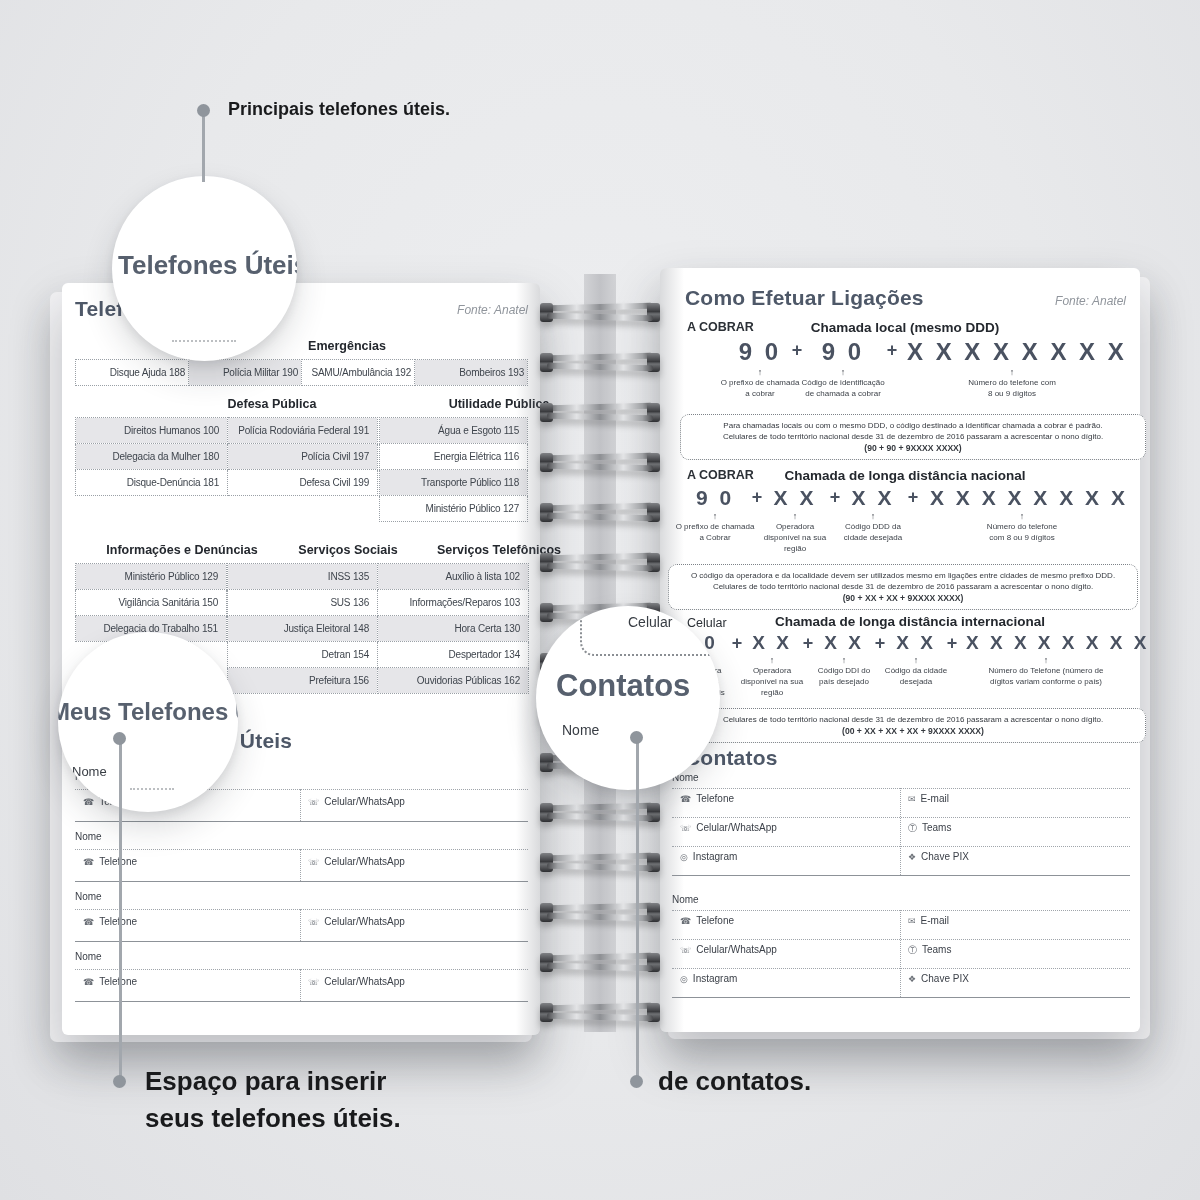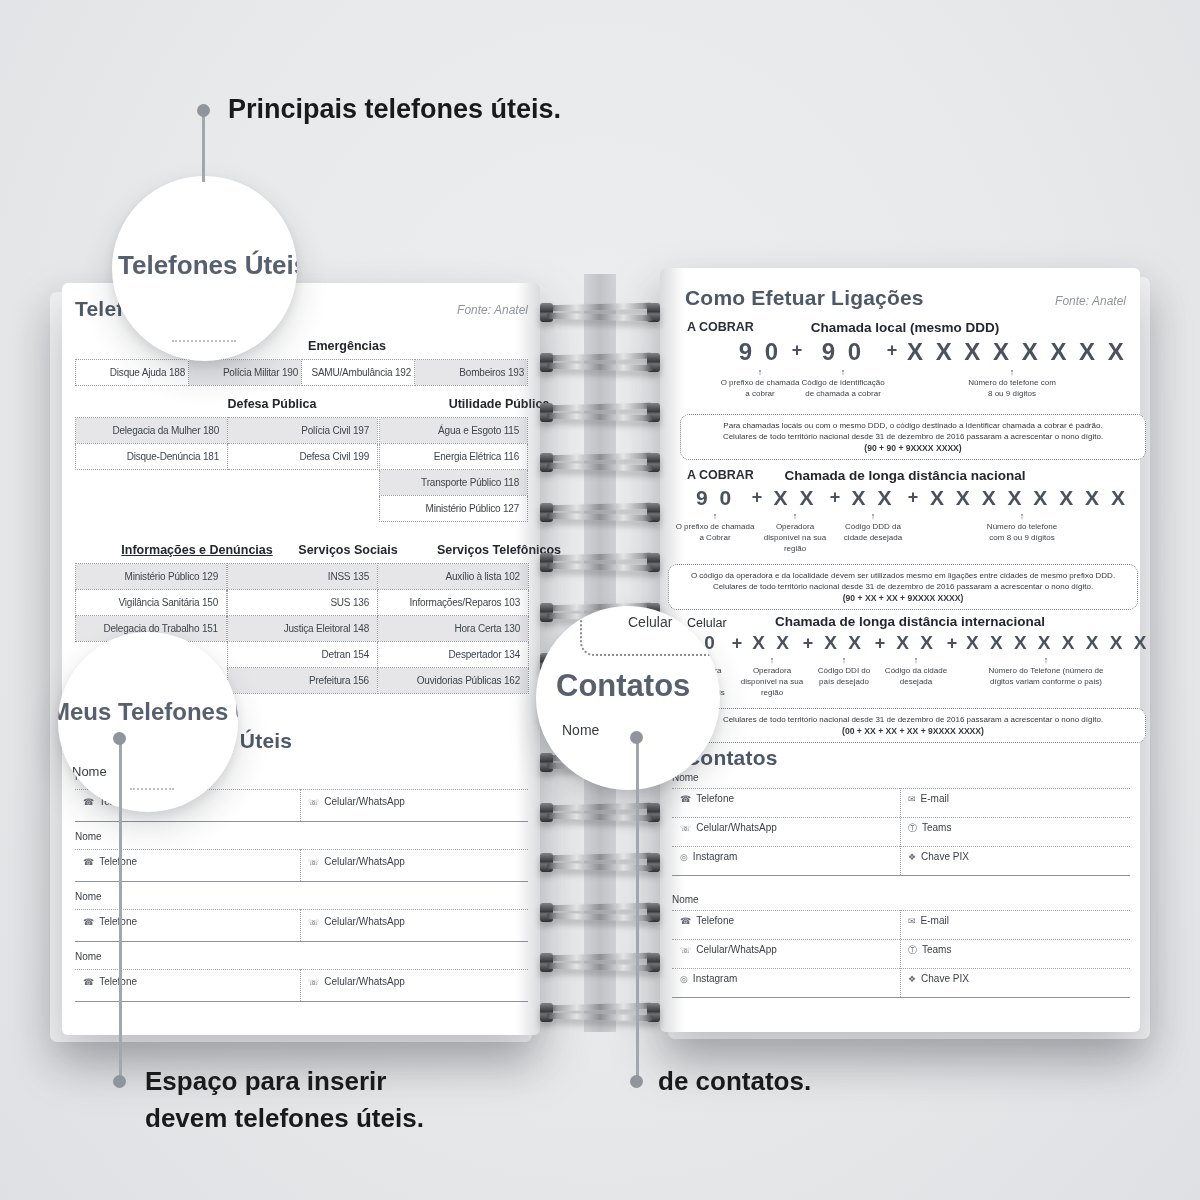--- a/index.html
+++ b/index.html
@@ -102,20 +102,24 @@
     </table>
 
   <div class="ghead" style="left:164px;top:114px;">Defesa Pública</div>
   <div class="ghead" style="left:391px;top:114px;">Utilidade Pública</div>
   <table class="tbl" style="left:13px;top:134px;width:302px;">
     <colgroup>
         <col style="width:152px">
         <col style="width:150px">
       </colgroup>
     <tbody>
+        <tr>
+          <td class="gray">Direitos Humanos 100</td>
+          <td class="gray">Polícia Rodoviária Federal 191</td>
+        </tr>
     <tr>
           <td class="gray">Delegacia da Mulher 180</td>
           <td class="gray">Polícia Civil 197</td>
         </tr>
     <tr>
           <td>Disque-Denúncia 181</td>
           <td>Defesa Civil 199</td>
         </tr>
   </tbody>
     </table>
@@ -129,21 +133,21 @@
         </tr>
     <tr>
           <td class="gray">Transporte Público 118</td>
         </tr>
     <tr>
           <td>Ministério Público 127</td>
         </tr>
   </tbody>
     </table>
 
-  <div class="ghead" style="left:89px;top:260px;text-decoration:underline;">Informações e Denúncias</div>
+  <div class="ghead" style="left:74px;top:260px;">Informações e Denúncias</div>
   <div class="ghead" style="left:240px;top:260px;">Serviços Sociais</div>
   <div class="ghead" style="left:391px;top:260px;">Serviços Telefônicos</div>
   <table class="tbl" style="left:13px;top:280px;width:152px;">
     <tbody>
         <tr>
           <td class="gray">Ministério Público 129</td>
         </tr>
     <tr>
           <td>Vigilância Sanitária 150</td>
         </tr>
@@ -429,20 +433,20 @@
 <div class="cdot" style="left:197px;top:104px;"></div>
 
 <div class="vline" style="left:119px;top:740px;height:340px;"></div>
 <div class="cdot" style="left:113px;top:732px;"></div>
 <div class="cdot" style="left:113px;top:1075px;"></div>
 
 <div class="vline" style="left:636px;top:739px;height:341px;"></div>
 <div class="cdot" style="left:630px;top:731px;"></div>
 <div class="cdot" style="left:630px;top:1075px;"></div>
 
-<div class="caption" style="left:228px;top:90px;font-size:27px;">Principais telefones úteis.</div>
+<div class="caption" style="left:228px;top:97px;font-size:18px;">Principais telefones úteis.</div>
 <div class="caption" style="left:145px;top:1063px;">
   <div>Espaço para inserir</div>
-  <div>devem telefones úteis.</div>
+  <div>seus telefones úteis.</div>
 </div>
 <div class="caption" style="left:658px;top:1063px;">
   <div>de contatos.</div>
 </div>
 
 </body></html>

